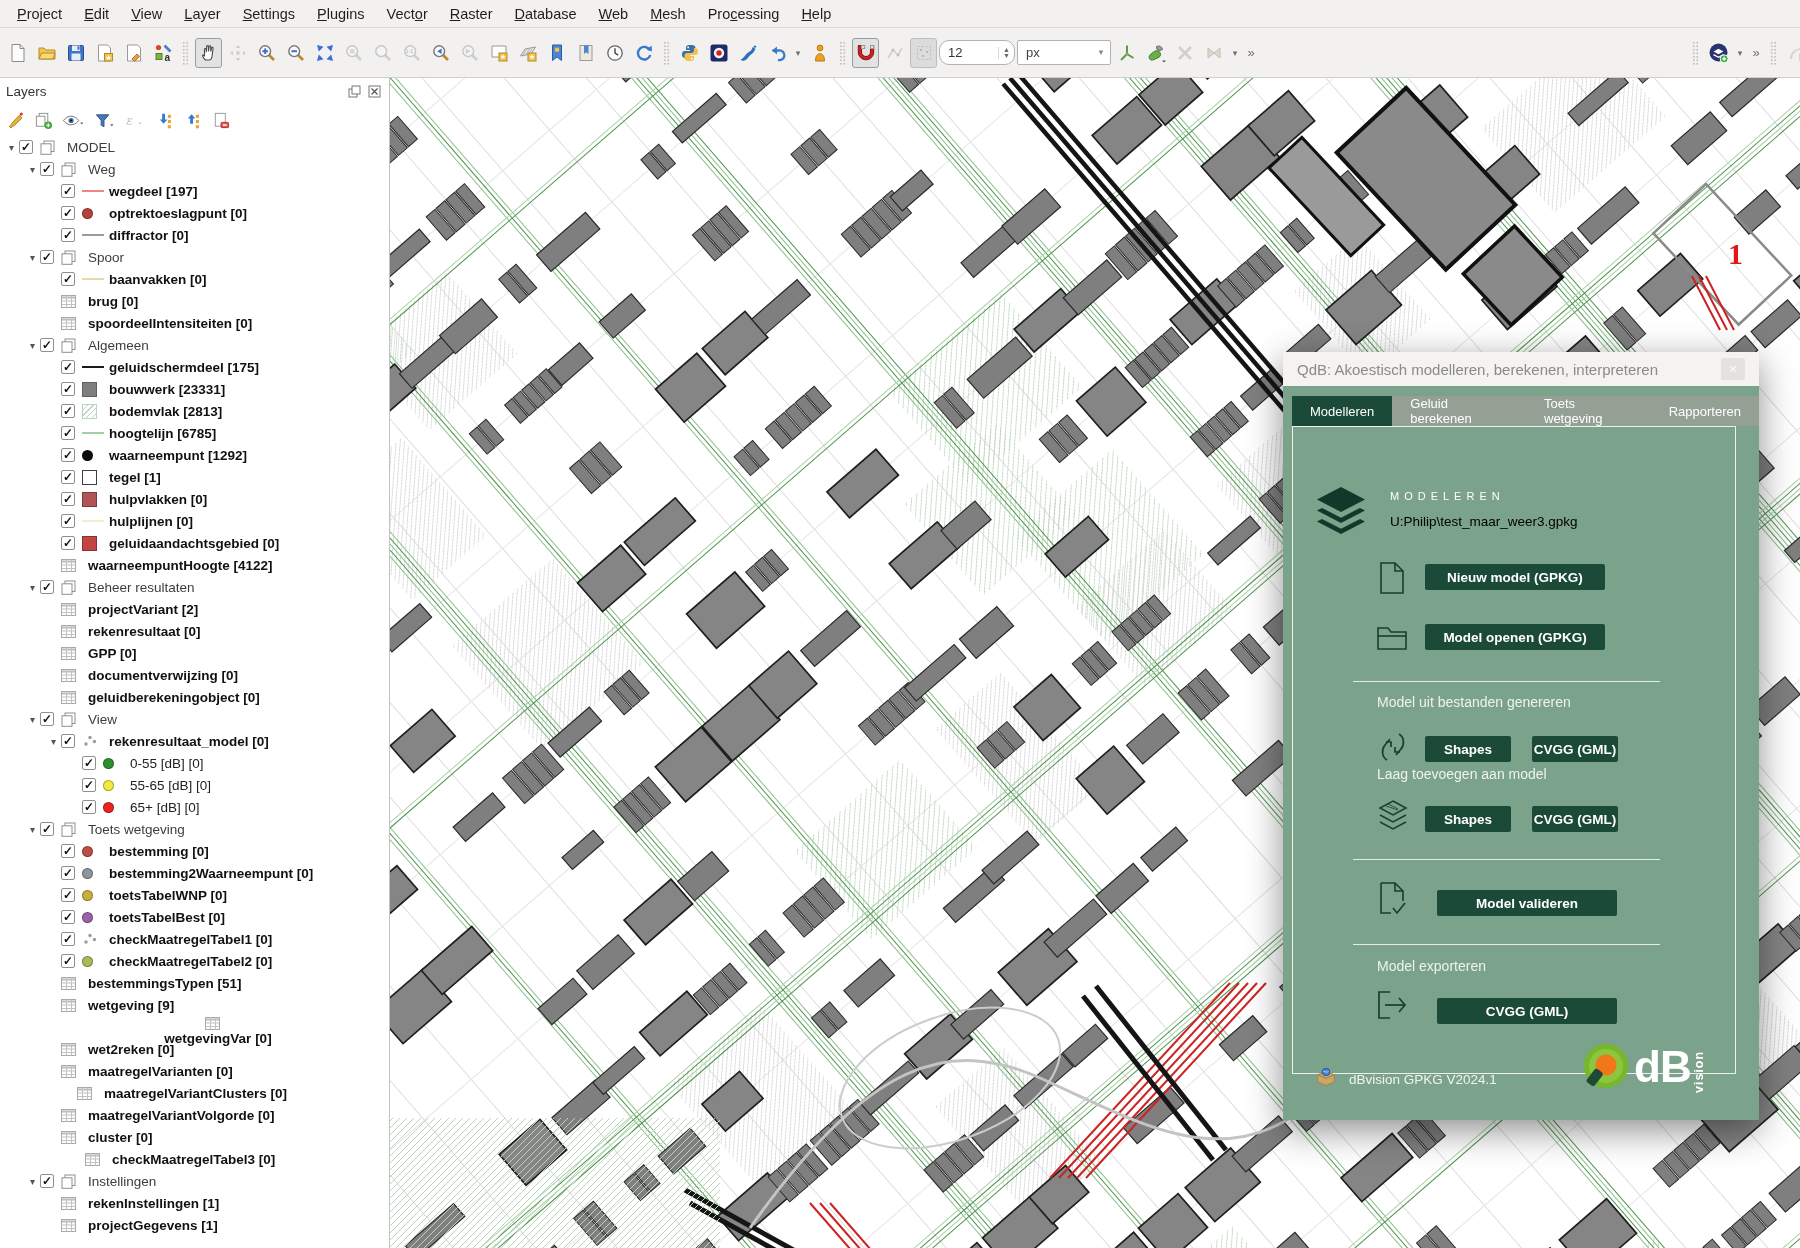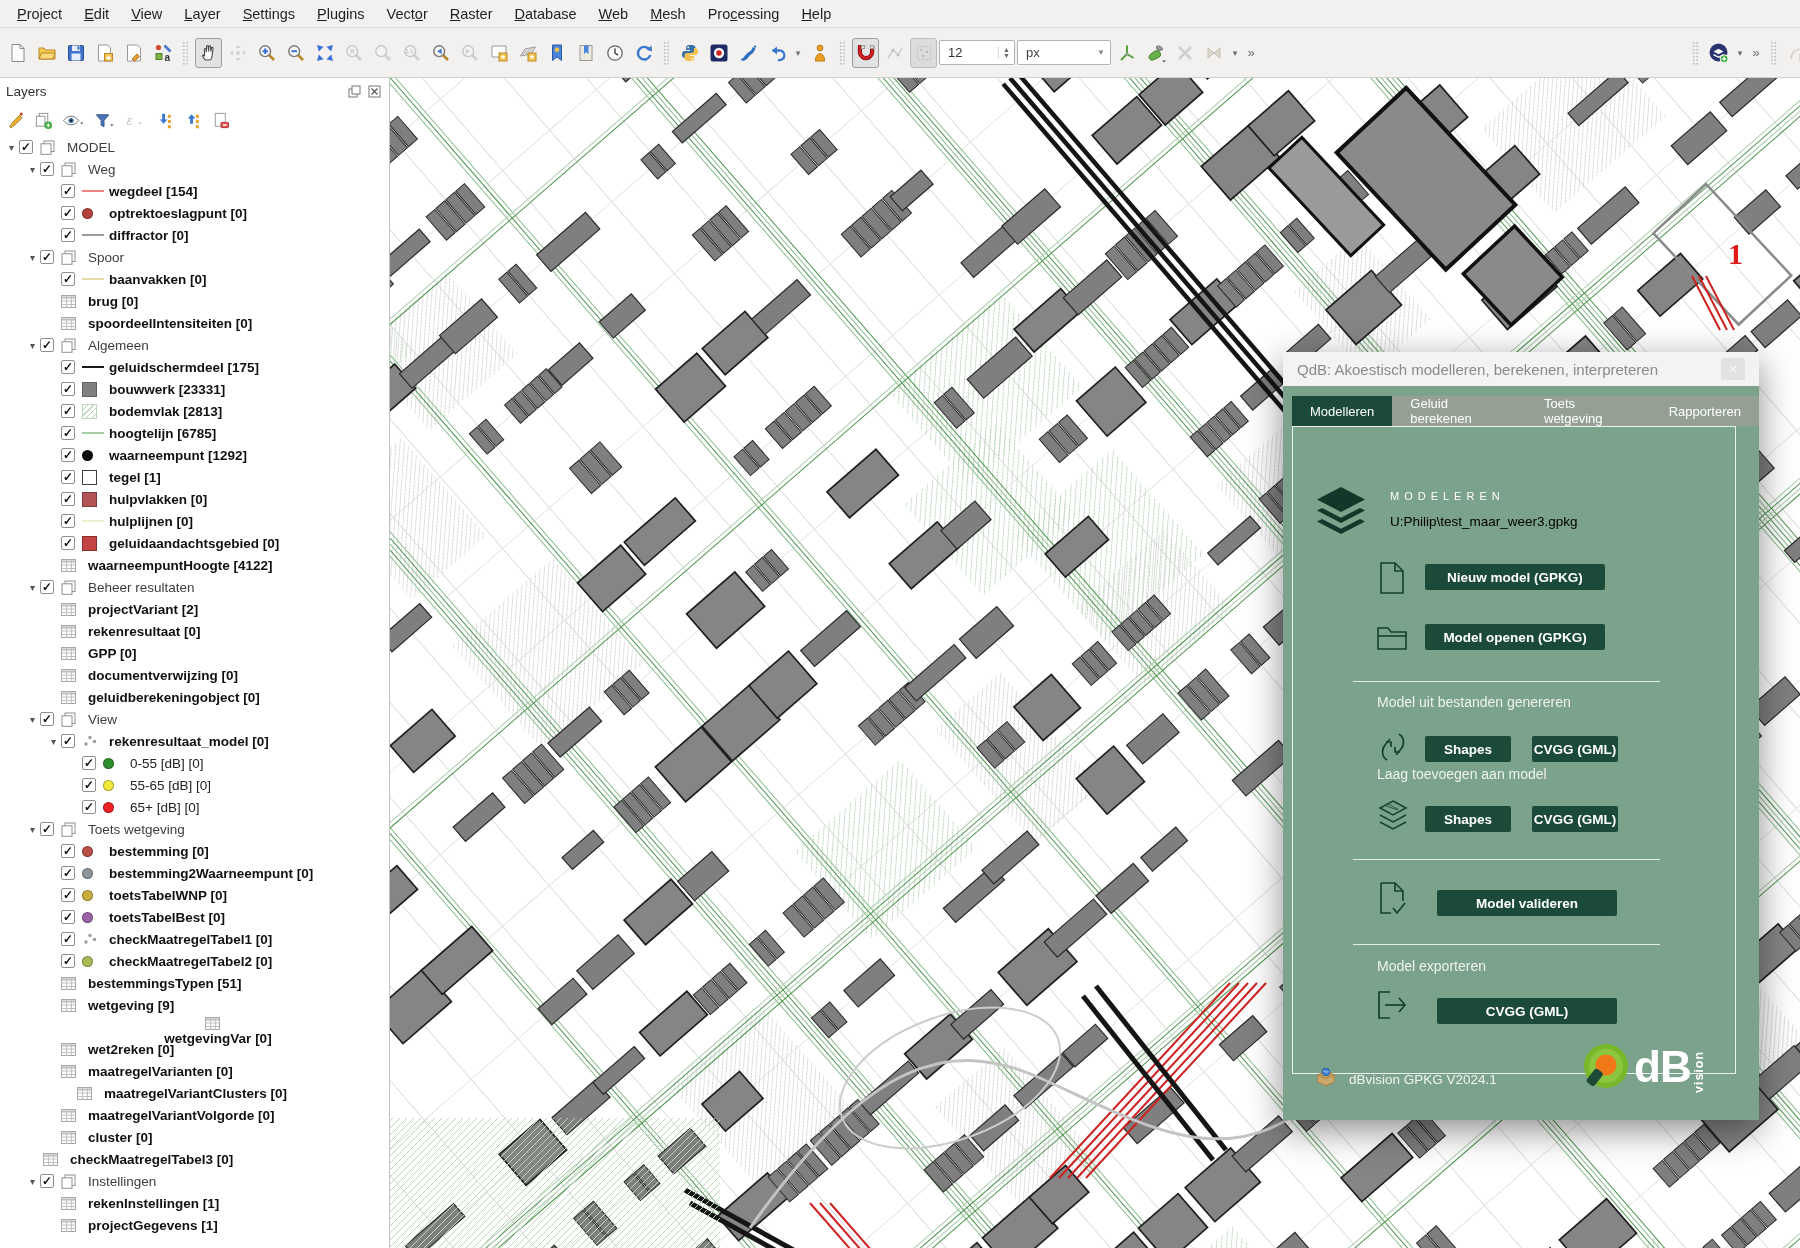--- a/index.html
+++ b/index.html
@@ -11,21 +11,21 @@
 .menu-item .mn{text-decoration:underline}
 
 #toolbar{position:absolute;left:0;top:28px;width:1800px;height:50px;background:#f2f1f0;border-bottom:1px solid #cfcfcf;display:flex;align-items:center;padding:0 4px;gap:2px}
 .ti{width:27px;height:30px;display:flex;align-items:center;justify-content:center;border-radius:3px;flex:0 0 auto}
 .ti svg{display:block}
 .ti.on{background:#e2e2e2;border:1px solid #9d9d9d}
 .ti.pressed{background:#dcdcdc;border:1px solid #bdbdbd}
 .handle{width:7px;height:24px;flex:0 0 auto;margin:0 4px;background-image:radial-gradient(#c2c2c2 1px,transparent 1.1px);background-size:3.5px 3.5px}
 .ddarrow{font-size:9px;color:#707070;width:12px;text-align:center;flex:0 0 auto}
 .chev{font-size:13px;color:#707070;width:16px;text-align:center;flex:0 0 auto}
-.spin{width:76px;height:25px;background:#fff;border:1px solid #b3b3b3;border-radius:2px;display:flex;align-items:center;font-size:13px;color:#333;flex:0 0 auto}
+.spin{width:76px;height:25px;background:#fff;border:1px solid #b3b3b3;border-radius:10px;display:flex;align-items:center;font-size:13px;color:#333;flex:0 0 auto}
 .spin .val{flex:1;padding-left:8px}
 .spin .arrows{width:16px;display:flex;flex-direction:column;align-items:center;font-size:7px;color:#666;line-height:6px;border-left:1px solid #d8d8d8}
 .combo{width:94px;height:25px;background:#fff;border:1px solid #b3b3b3;border-radius:2px;display:flex;align-items:center;font-size:13px;color:#444;flex:0 0 auto}
 .combo .val{flex:1;padding-left:8px}
 .combo .dn{width:18px;font-size:8px;color:#888;text-align:center}
 
 #layers-panel{position:absolute;left:0;top:78px;width:390px;height:1170px;background:#fff;border-right:1px solid #c2c2c2;overflow:hidden}
 #panel-header{height:26px;display:flex;align-items:center;padding:0 6px;font-size:13.5px;color:#333}
 #panel-header .ttl{flex:1}
 .ph-btn{width:17px;height:17px;display:flex;align-items:center;justify-content:center;margin-left:3px}
@@ -456,21 +456,21 @@
           </svg>
         </span>
         <span class="lbl g">Weg</span>
       </div>
       <div class="trow" style="padding-left: 46px;">
         <span class="arr"></span>
         <span class="cb">✓</span>
         <span class="symwrap">
           <span style="width: 22px; height: 0px; border-top: 2.6px solid rgb(239, 130, 130);"></span>
         </span>
-        <span class="lbl b">wegdeel [154]</span>
+        <span class="lbl b">wegdeel [197]</span>
       </div>
       <div class="trow" style="padding-left: 46px;">
         <span class="arr"></span>
         <span class="cb">✓</span>
         <span class="symwrap">
           <span style="width: 11px; height: 11px; border-radius: 50%; background: rgb(181, 65, 60); border: 1px solid rgba(0, 0, 0, 0.3);"></span>
         </span>
         <span class="lbl b">optrektoeslagpunt [0]</span>
       </div>
       <div class="trow" style="padding-left: 46px;">
@@ -873,21 +873,21 @@
         <span class="arr"></span>
         <span class="symwrap">
           <svg width="15" height="15" viewBox="0 0 15 15">
             <rect x="0.5" y="1.5" width="14" height="12" fill="#fdfdfd" stroke="#a8a8a8"></rect>
             <rect x="0.5" y="1.5" width="14" height="2.4" fill="#dcdcdc" stroke="#a8a8a8"></rect>
             <path d="M0.5 7h14M0.5 10.5h14M5.5 1.5v12M10.5 1.5v12" stroke="#c2c2c2"></path>
           </svg>
         </span>
         <span class="lbl b">cluster [0]</span>
       </div>
-      <div class="trow" style="padding-left: 28px;">
+      <div class="trow" style="padding-left: 70px;">
         <span class="arr"></span>
         <span class="symwrap">
           <svg width="15" height="15" viewBox="0 0 15 15">
             <rect x="0.5" y="1.5" width="14" height="12" fill="#fdfdfd" stroke="#a8a8a8"></rect>
             <rect x="0.5" y="1.5" width="14" height="2.4" fill="#dcdcdc" stroke="#a8a8a8"></rect>
             <path d="M0.5 7h14M0.5 10.5h14M5.5 1.5v12M10.5 1.5v12" stroke="#c2c2c2"></path>
           </svg>
         </span>
         <span class="lbl b">checkMaatregelTabel3 [0]</span>
       </div>

